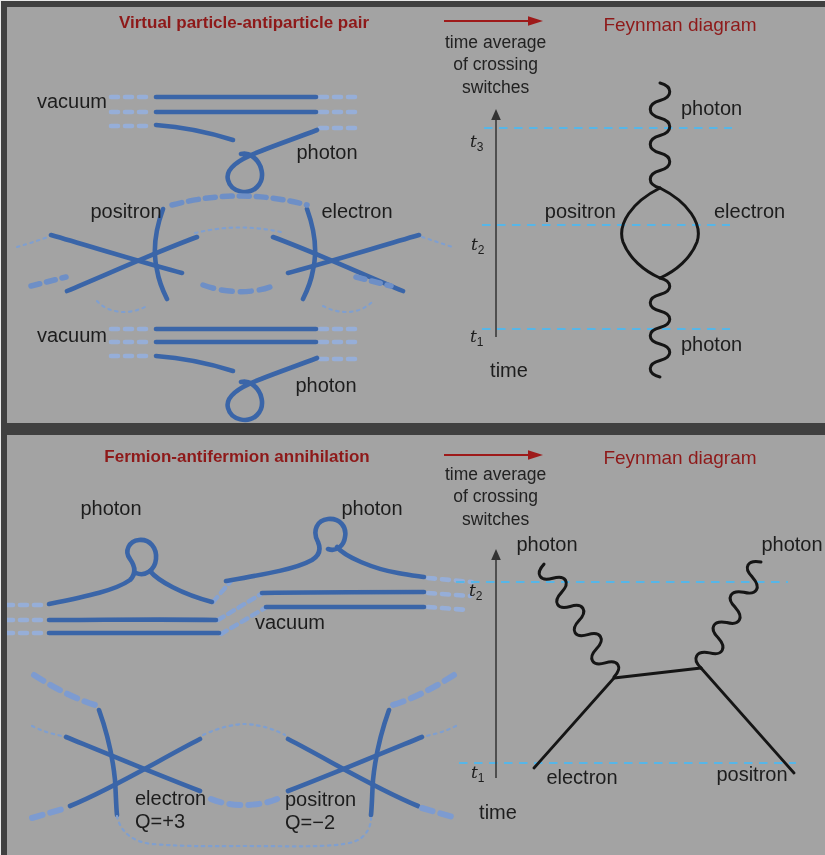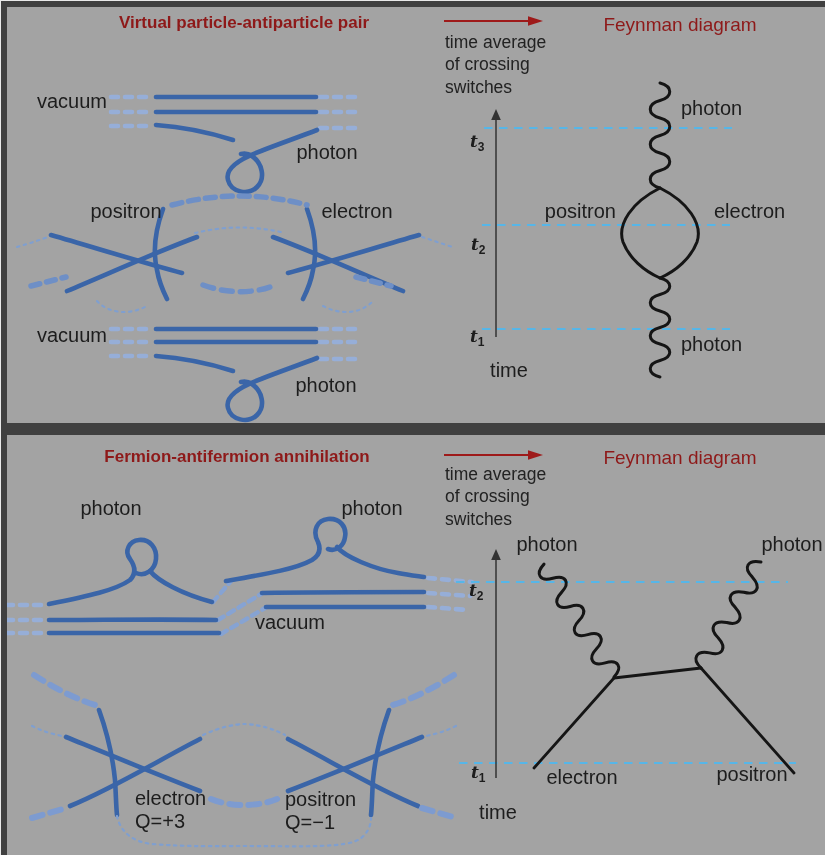--- a/index.html
+++ b/index.html
@@ -15,22 +15,22 @@
   }
   #panel1{top:1px;height:416px;}
   #panel2{top:429px;height:420px;}
   .panel svg{position:absolute;left:0;top:0;}
   .lbl{position:absolute;font-size:20px;line-height:19px;white-space:nowrap;}
   .center{text-align:center;}
   .right{text-align:right;}
   .ptitle{font-weight:bold;color:#8e1919;font-size:17px;}
   .fdtitle{color:#8e1919;font-size:19px;}
   .note{font-size:17.5px;line-height:22.3px;color:#222;}
-  .note span{display:block;}
-  .tlab{font-size:17px;font-weight:bold;}
+  .note span{display:block;text-align:center;}
+  .tlab{font-size:17px;}
   .tlab i{font-family:"DejaVu Serif",serif;font-style:italic;}
   .tlab sub{font-size:12px;}
   .qblock div{line-height:23px;}
 </style>
 </head>
 <body>
 
 <div class="panel" id="panel1">
   <svg width="819" height="416" viewBox="3 3 819 416">
 
@@ -207,21 +207,21 @@
   </div>
   <div class="lbl center" style="left:66px;top:64px;width:76px;">photon</div>
   <div class="lbl center" style="left:327px;top:64px;width:76px;">photon</div>
   <div class="lbl center" style="left:245px;top:178px;width:76px;">vacuum</div>
   <div class="lbl qblock" style="left:128px;top:352px;">
     <div>electron</div>
     <div>Q=+3</div>
   </div>
   <div class="lbl qblock" style="left:278px;top:353px;">
     <div>positron</div>
-    <div>Q=−1</div>
+    <div>Q=−2</div>
   </div>
 
   <span class="lbl tlab" style="left:462px;top:146px;"><i>t</i><sub>2</sub></span>
   <span class="lbl tlab" style="left:464px;top:328px;"><i>t</i><sub>1</sub></span>
   <div class="lbl center" style="left:456px;top:368px;width:70px;">time</div>
 
   <div class="lbl center" style="left:502px;top:100px;width:76px;">photon</div>
   <div class="lbl center" style="left:747px;top:100px;width:76px;">photon</div>
   <div class="lbl center" style="left:537px;top:333px;width:76px;">electron</div>
   <div class="lbl center" style="left:707px;top:330px;width:76px;">positron</div>

